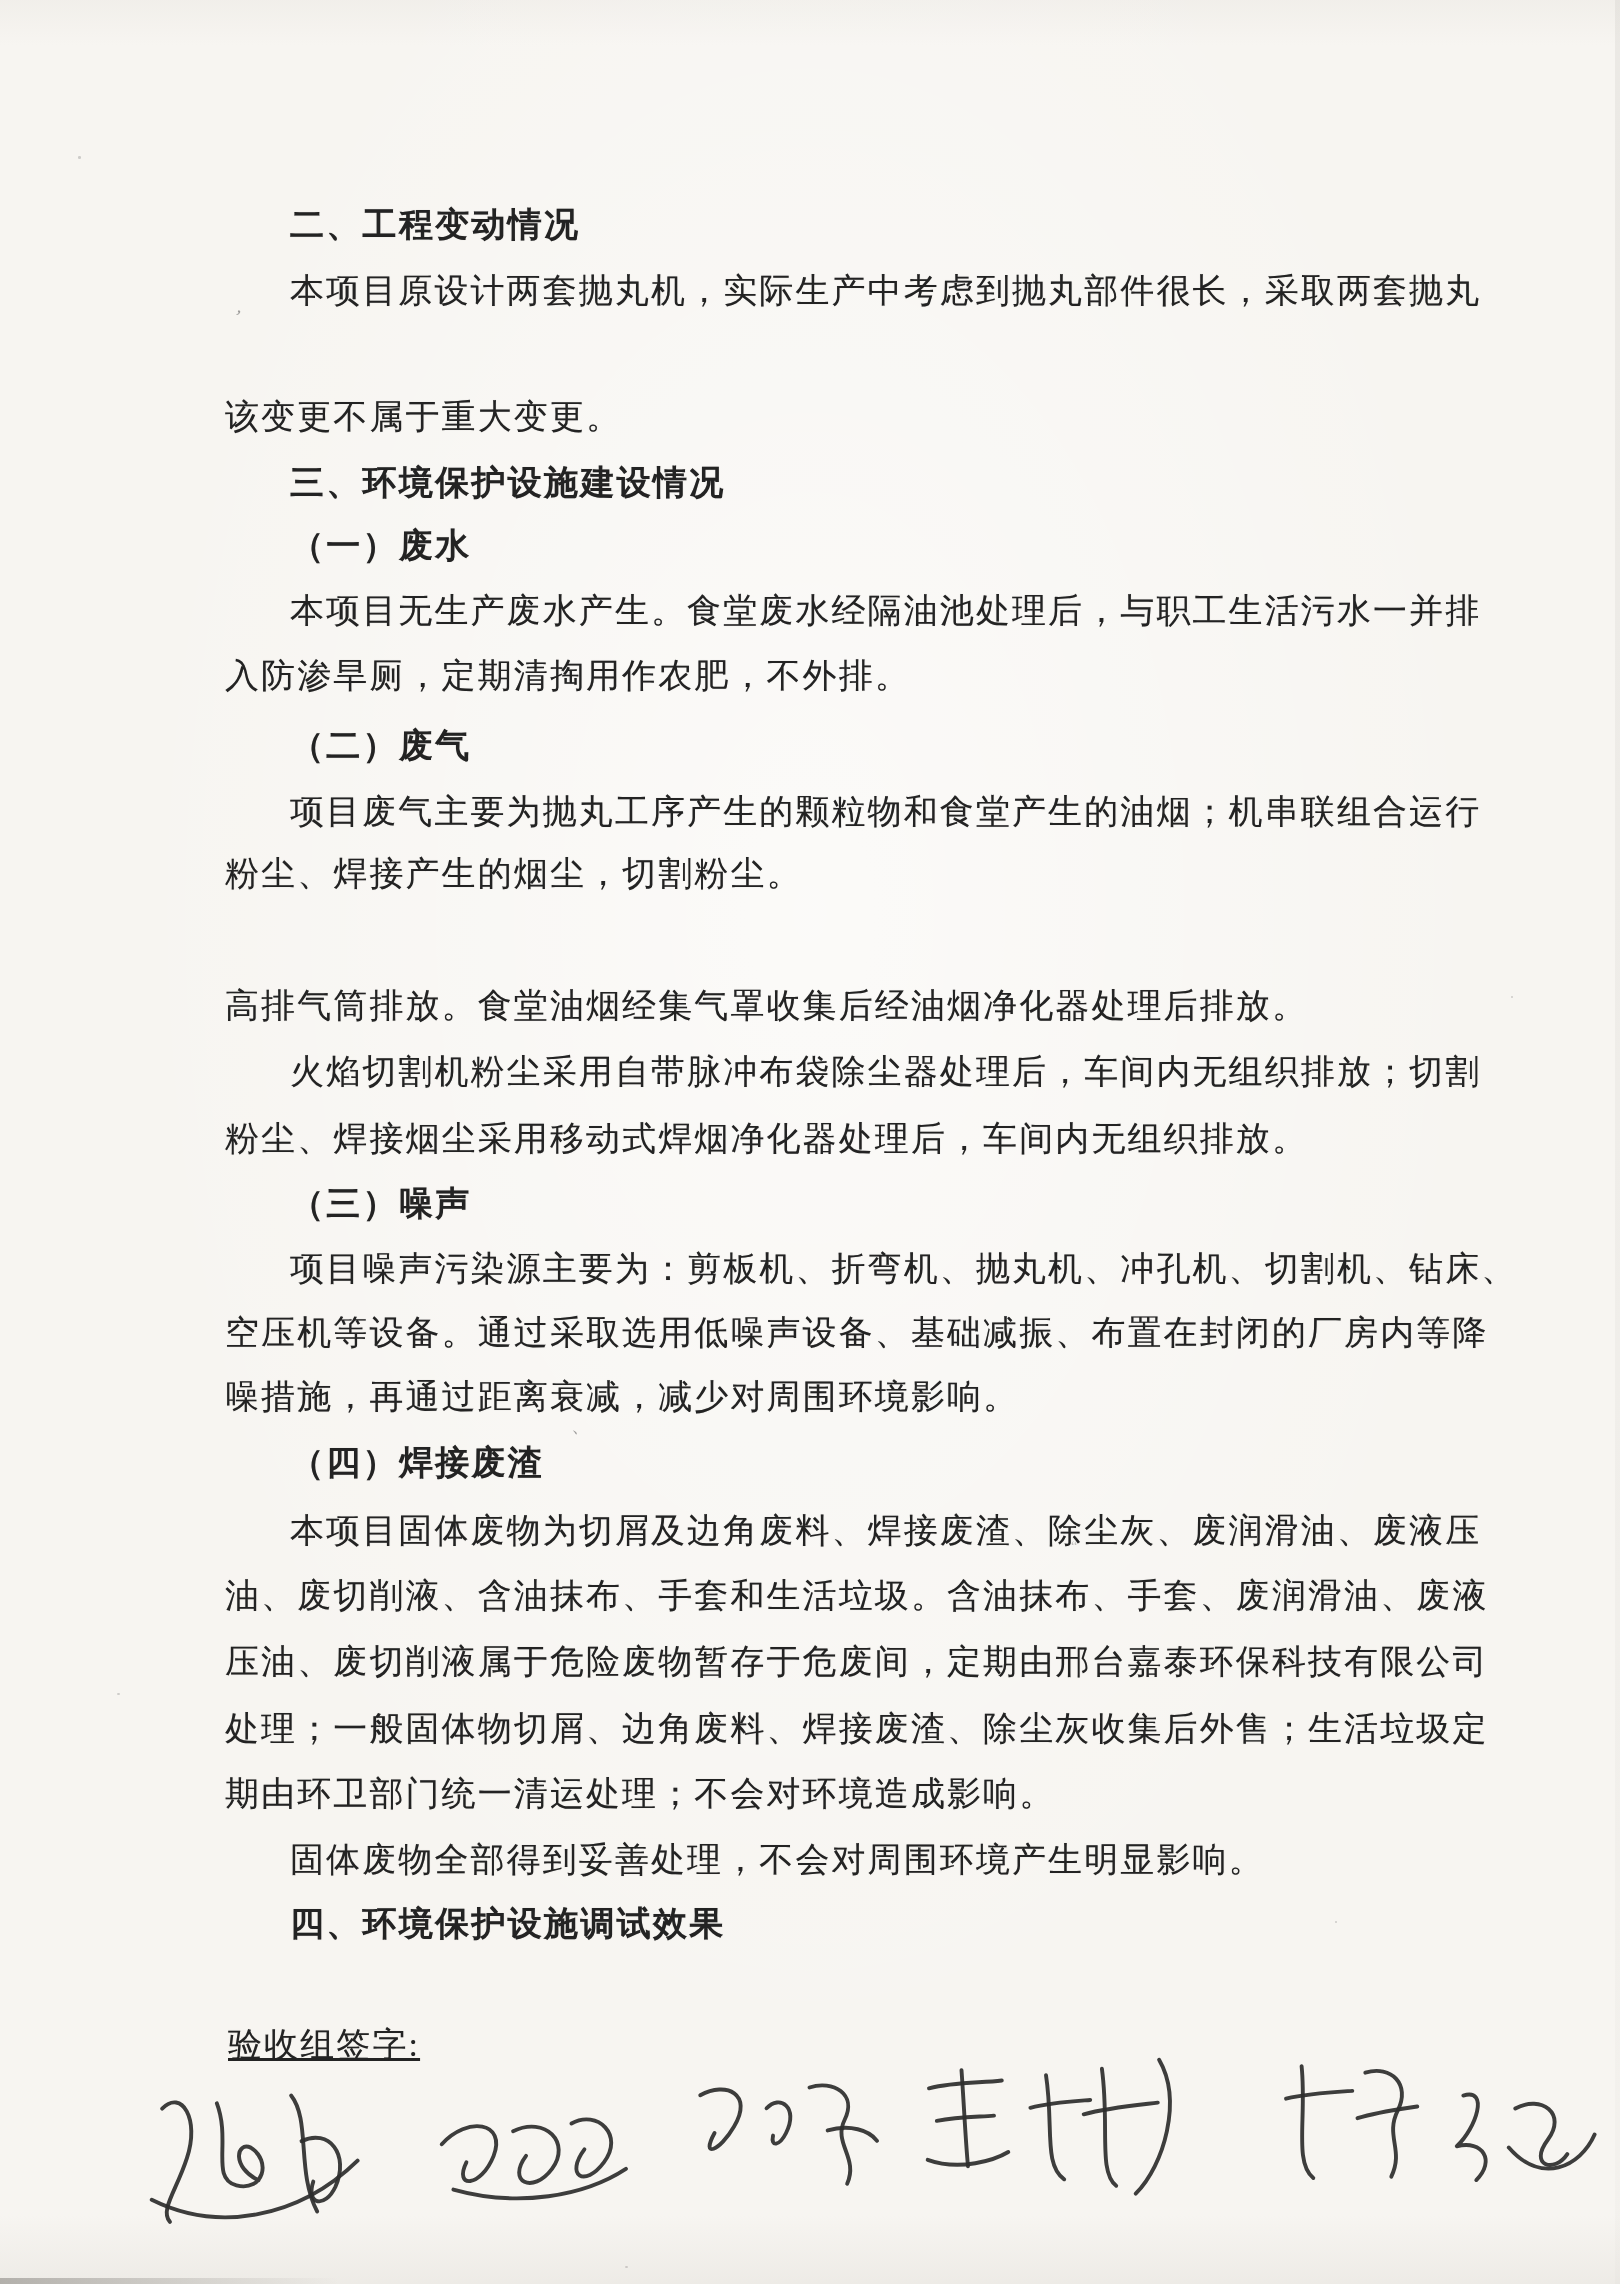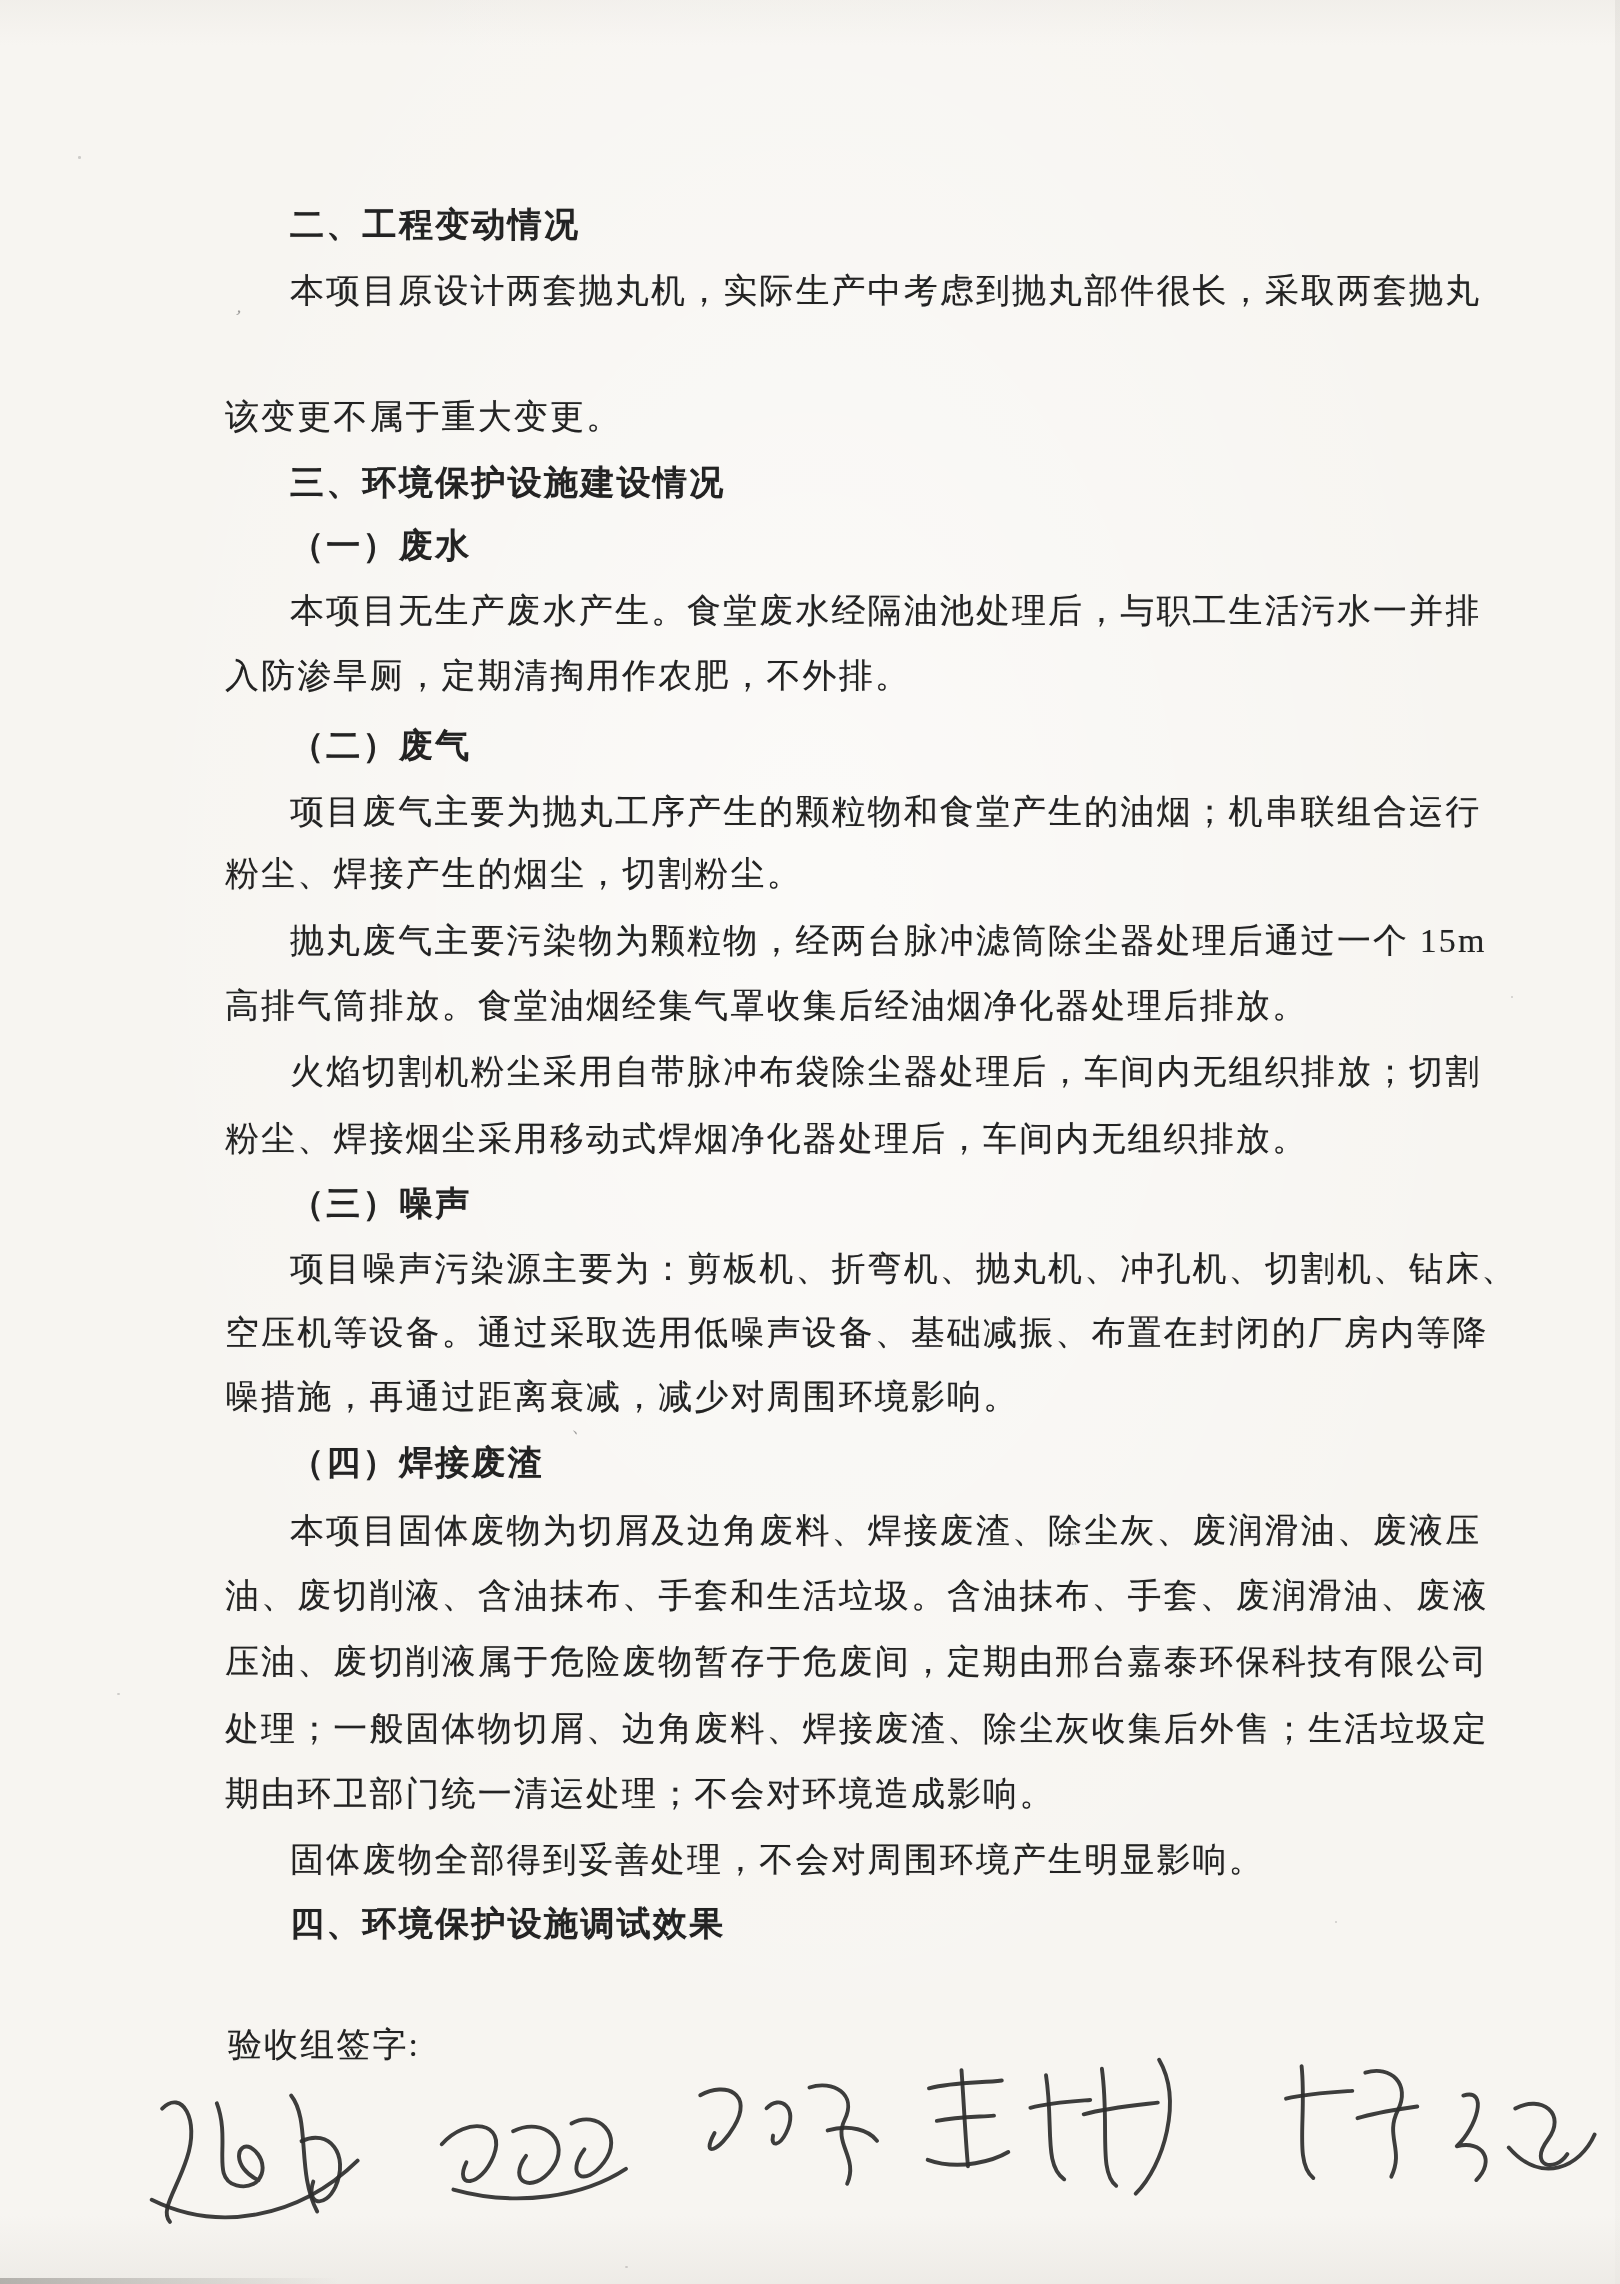--- a/index.html
+++ b/index.html
@@ -17,21 +17,21 @@
   }
   .line{
     position:absolute;
     height:46px;line-height:46px;
     font-size:34px;
     letter-spacing:2.1px;
     white-space:nowrap;
     text-shadow:0 0 0.7px rgba(35,35,35,.35);
   }
   .line.bold{font-weight:700;letter-spacing:2.3px;}
-  .sig-label{font-weight:400;}
+  .sig-label{font-weight:400;text-decoration:underline;}
   .sig{position:absolute;}
   .sig path{
     fill:none;stroke:#2c2c2c;stroke-width:6;
     stroke-linecap:round;stroke-linejoin:round;
     opacity:.92;
   }
   .stray{position:absolute;color:#555;font-size:19.5px;opacity:.55;}
   .speck{position:absolute;background:rgba(60,60,60,.22);border-radius:50%;}
   .edge-shadow-bottom{
     position:absolute;left:0;bottom:0;width:339px;height:6.5px;
@@ -50,21 +50,20 @@
   <div class="line bold" style="left:290px;top:202px">二、工程变动情况</div>
   <div class="line" style="left:290px;top:268px">本项目原设计两套抛丸机，实际生产中考虑到抛丸部件很长，采取两套抛丸</div>
   <div class="line" style="left:225px;top:394px">该变更不属于重大变更。</div>
   <div class="line bold" style="left:290px;top:460px">三、环境保护设施建设情况</div>
   <div class="line bold" style="left:290px;top:523px">（一）废水</div>
   <div class="line" style="left:290px;top:588px">本项目无生产废水产生。食堂废水经隔油池处理后，与职工生活污水一并排</div>
   <div class="line" style="left:225px;top:653px">入防渗旱厕，定期清掏用作农肥，不外排。</div>
   <div class="line bold" style="left:290px;top:723px">（二）废气</div>
   <div class="line" style="left:290px;top:789px">项目废气主要为抛丸工序产生的颗粒物和食堂产生的油烟；机串联组合运行</div>
   <div class="line" style="left:225px;top:851px">粉尘、焊接产生的烟尘，切割粉尘。</div>
-  <div class="line" style="left:290px;top:918px">抛丸废气主要污染物为颗粒物，经两台脉冲滤筒除尘器处理后通过一个 15m</div>
   <div class="line" style="left:225px;top:983px">高排气筒排放。食堂油烟经集气罩收集后经油烟净化器处理后排放。</div>
   <div class="line" style="left:290px;top:1049px">火焰切割机粉尘采用自带脉冲布袋除尘器处理后，车间内无组织排放；切割</div>
   <div class="line" style="left:225px;top:1116px">粉尘、焊接烟尘采用移动式焊烟净化器处理后，车间内无组织排放。</div>
   <div class="line bold" style="left:290px;top:1181px">（三）噪声</div>
   <div class="line" style="left:290px;top:1246px">项目噪声污染源主要为：剪板机、折弯机、抛丸机、冲孔机、切割机、钻床、</div>
   <div class="line" style="left:225px;top:1310px">空压机等设备。通过采取选用低噪声设备、基础减振、布置在封闭的厂房内等降</div>
   <div class="line" style="left:225px;top:1374px">噪措施，再通过距离衰减，减少对周围环境影响。</div>
   <div class="line bold" style="left:290px;top:1440px">（四）焊接废渣</div>
   <div class="line" style="left:290px;top:1508px">本项目固体废物为切屑及边角废料、焊接废渣、除尘灰、废润滑油、废液压</div>
   <div class="line" style="left:225px;top:1573px">油、废切削液、含油抹布、手套和生活垃圾。含油抹布、手套、废润滑油、废液</div>

